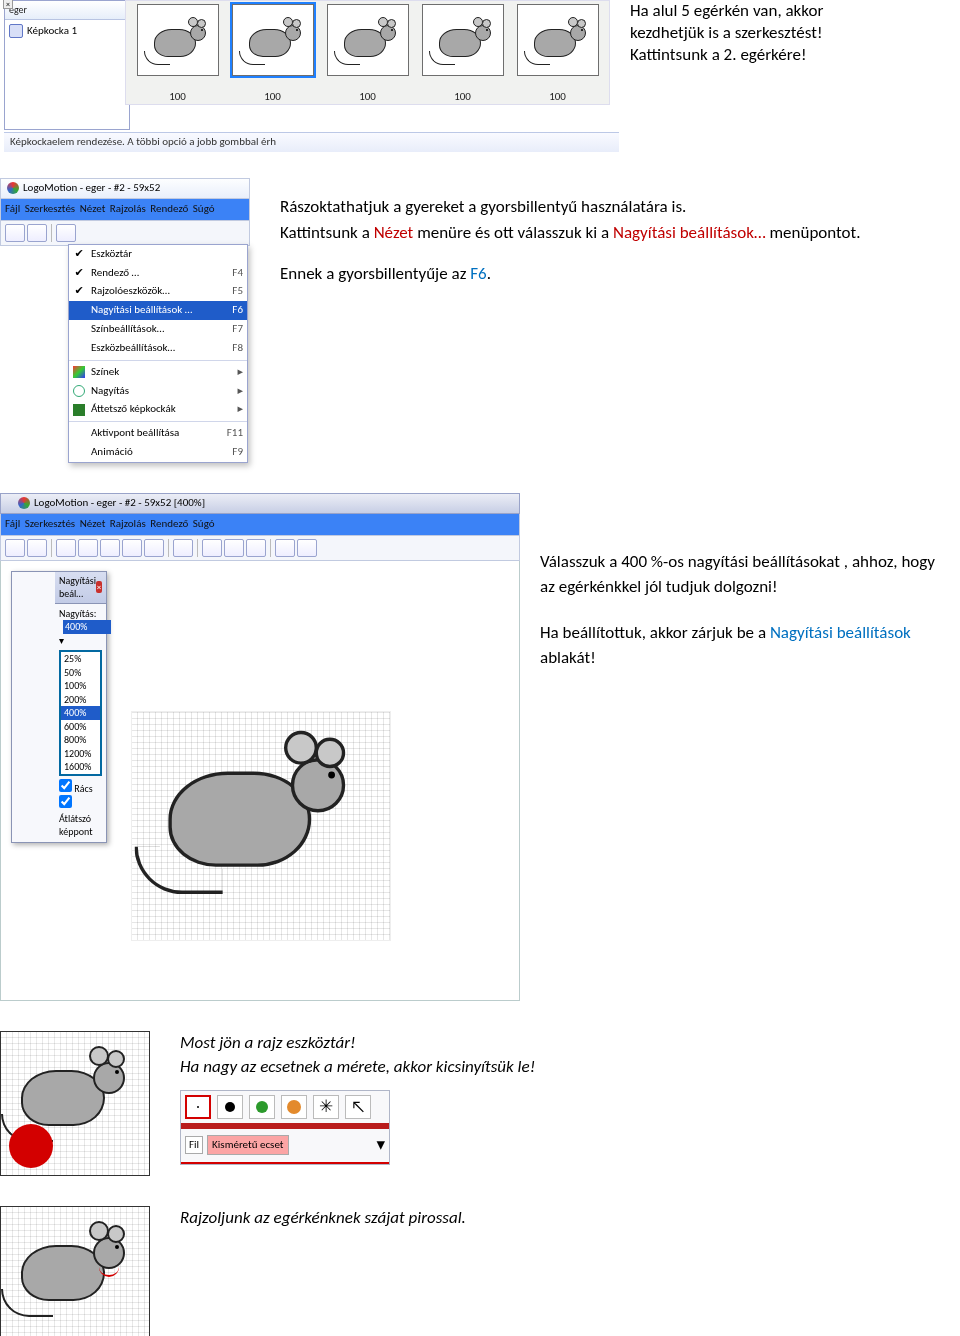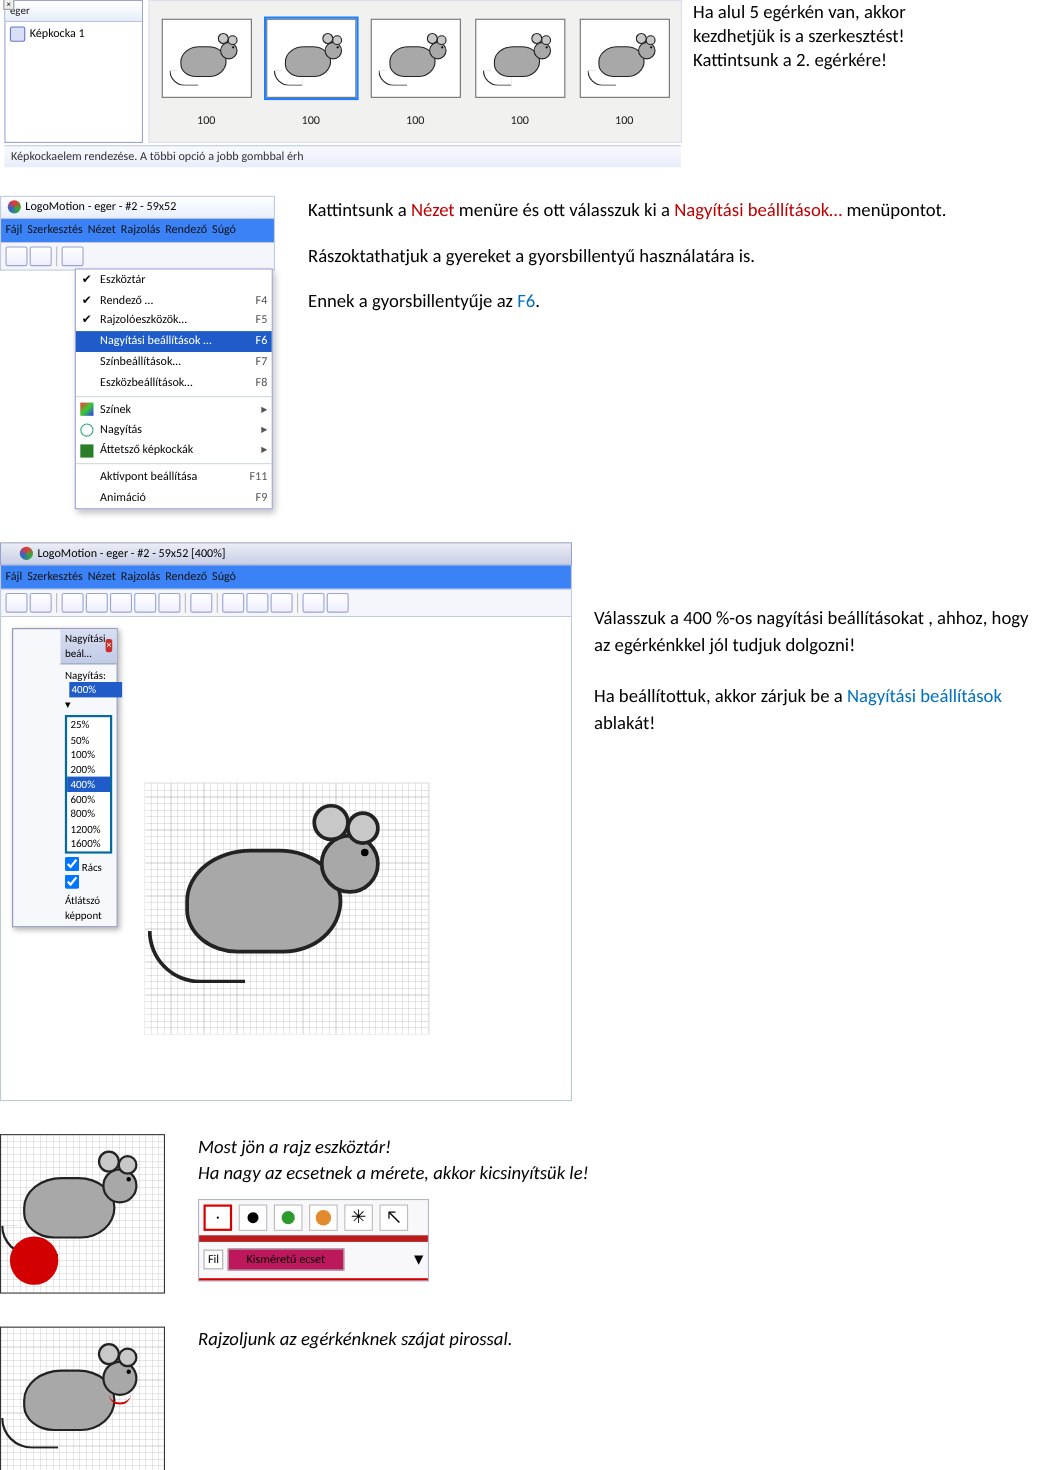--- a/index.html
+++ b/index.html
@@ -7,21 +7,21 @@
 
   
   .top-region { position: relative; width: 960px; height: 150px; }
   .tl-app { position: absolute; left: 4px; top: 0; width: 126px; height: 130px; background: #fff; border: 1px solid #9aa4cf; }
   .tl-x { position: absolute; left: -2px; top: -2px; width: 10px; height: 10px; background: #eee; border: 1px solid #999; font-size: 8px; text-align: center; line-height: 8px; }
   .tl-title { font-size: 10px; color: #222; padding: 2px 4px; background: linear-gradient(#fff,#e6eefa); border-bottom: 1px solid #b8c4e2; }
   .tl-row { display: flex; align-items: center; gap: 4px; padding: 4px; }
   .tl-ico { width: 14px; height: 14px; background: #d8dff7; border: 1px solid #6177c7; border-radius: 2px; display:inline-block; }
   .tl-row span { font-size: 11px; }
 
-  .frames-strip { position: absolute; left: 135px; top: 0; width: 485px; height: 130px; background: #f1f2f0; border: 1px solid #dde; display: flex; align-items: center; justify-content: space-around; padding: 4px 4px 0 4px; }
+  .frames-strip { position: absolute; left: 125px; top: 0; width: 485px; height: 105px; background: #f1f2f0; border: 1px solid #dde; display: flex; align-items: center; justify-content: space-around; padding: 4px 4px 0 4px; }
   .frame-cell { display: flex; flex-direction: column; align-items: center; gap: 2px; }
   .frame-box { width: 82px; height: 72px; background: #fff; border: 1px solid #6e6e6e; position: relative; display:flex; align-items:center; justify-content:center; }
   .frame-box.sel { outline: 2px solid #1f80ff; }
   .frame-num { font-size: 11px; color: #222; margin-top:12px; }
 
   .mouse { width: 60px; height: 50px; position: relative; }
   .mouse .body { position: absolute; left: 6px; top: 14px; width: 42px; height: 28px; background: #a8a8a8; border: 1px solid #222; border-radius: 50% 48% 45% 40% / 60% 60% 60% 50%; }
   .mouse .head { position: absolute; left: 42px; top: 10px; width: 16px; height: 16px; background: #a8a8a8; border: 1px solid #222; border-radius: 50%; }
   .mouse .ear1 { position: absolute; left: 40px; top: 2px; width: 10px; height: 10px; background:#c8c8c8; border:1px solid #222; border-radius:50%;}
   .mouse .ear2 { position: absolute; left: 49px; top: 4px; width: 9px; height: 9px; background:#c8c8c8; border:1px solid #222; border-radius:50%;}
@@ -89,21 +89,21 @@
   .brush-tb{margin-top:10px;width:210px;border:1px solid #b0b6c8;background:#f8f8fa;}
   .brush-row{display:flex;align-items:center;gap:6px;padding:4px;}
   .br-box{width:26px;height:24px;border:2px solid #d30000;background:#fff;display:flex;align-items:center;justify-content:center;}
   .br-dot1{width:2px;height:2px;background:#000;border-radius:50%;}
   .br-dot2{width:10px;height:10px;background:#000;border-radius:50%;}
   .br-dot3{width:12px;height:12px;background:#2c9a2c;border-radius:50%;}
   .br-dot4{width:14px;height:14px;background:#e38a2c;border-radius:50%;}
   .br-ic{width:26px;height:24px;border:1px solid #bbb;background:#fff;display:flex;align-items:center;justify-content:center;}
   .brush-hint{display:flex;align-items:center;gap:4px;padding:4px;border-top:6px solid #b91c1c;border-bottom:2px solid #d30000;}
   .brush-hint .fil{font-size:11px;border:1px solid #aaa;padding:0 3px;background:#fff;}
-  .brush-hint .tt{font-size:11px;background:#be185d;border:1px solid #aaa;padding:1px 16px;}
+  .brush-hint .tt{font-size:11px;background:#fca5a5;border:1px solid #aaa;padding:1px 4px;}
 </style>
 </head>
 <body>
 
 <div class="top-region">
   <div class="tl-app">
     <div class="tl-x">×</div>
     <div class="tl-title">eger</div>
     <div class="tl-row">
       <span class="tl-ico"></span>
@@ -263,24 +263,24 @@
         </div>
       <div class="row">
           <span class="chk"></span>
           <span>Animáció</span>
           <span class="sc">F9</span>
         </div>
     </div>
   </div>
 
   <div class="nezet-text">
+    <p style="margin-top:16px;">Rászoktathatjuk a gyereket a gyorsbillentyű használatára is.</p>
     <p>
       <span>Kattintsunk a </span><span class="red">Nézet</span><span> menüre és ott válasszuk ki a </span><span class="red">Nagyítási beállítások…</span><span> menüpontot.</span>
     </p>
-    <p style="margin-top:16px;">Rászoktathatjuk a gyereket a gyorsbillentyű használatára is.</p>
     <p style="margin-top:16px;">
       <span>Ennek a gyorsbillentyűje az </span><span class="blue">F6</span><span>.</span>
     </p>
   </div>
 </div>
 
 <div class="zoom-section" style="position:relative;">
   <div class="zoom-header app-title">
     <span class="logo-dot"></span>
     <span>LogoMotion - eger - #2 - 59x52 [400%]</span>

